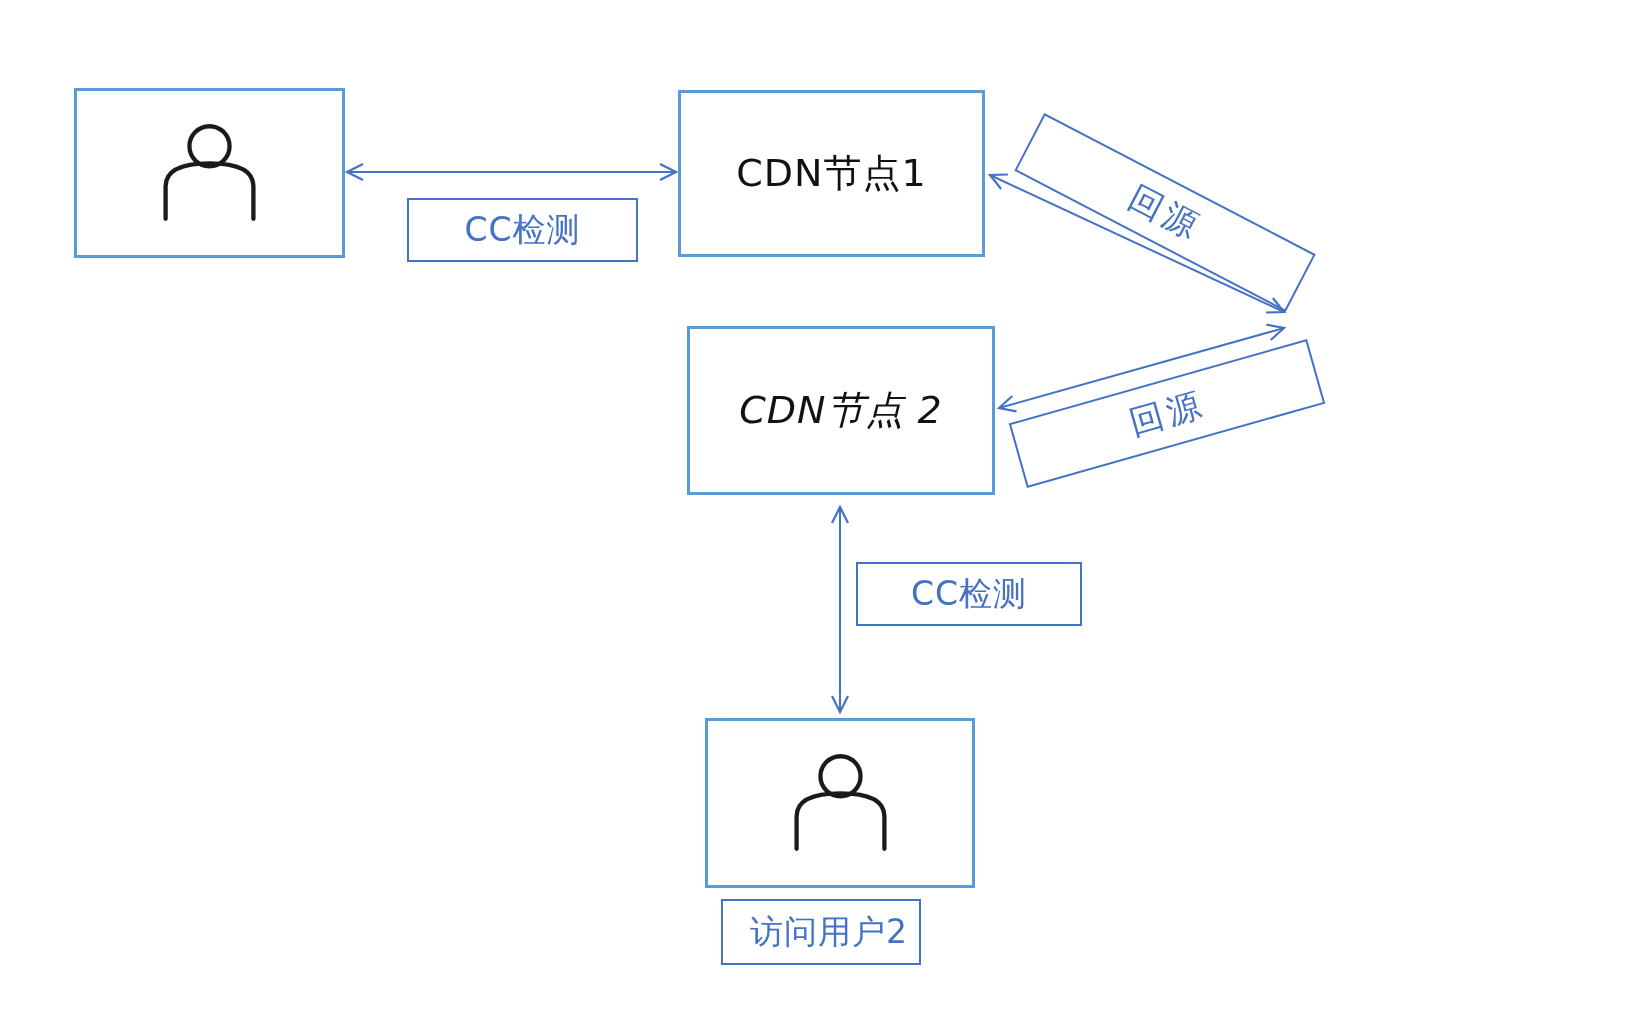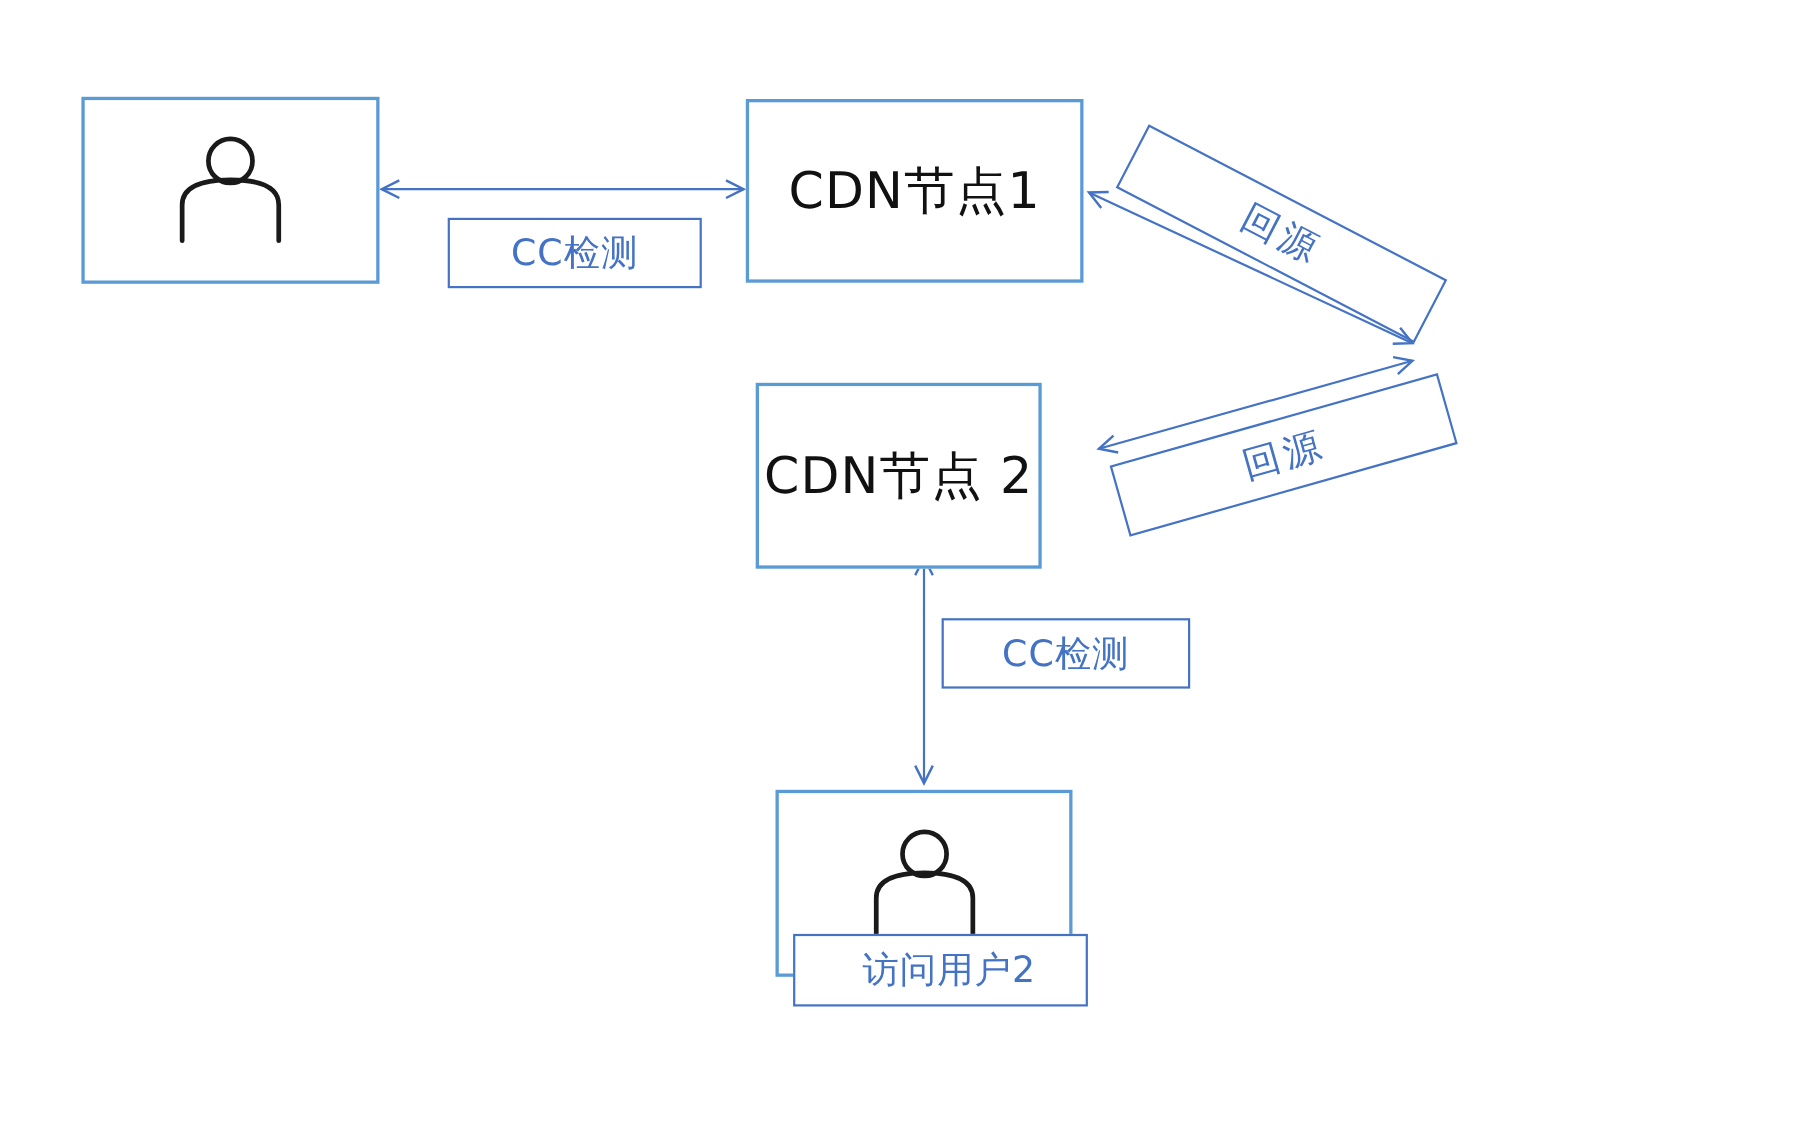--- a/index.html
+++ b/index.html
@@ -25,21 +25,21 @@
     position: absolute;
     box-sizing: border-box;
     background: #ffffff;
     border: 3px solid #5B9BD5;
     display: flex;
     align-items: center;
     justify-content: center;
     z-index: 2;
   }
   .node-text {
-    font-size: 46px;
+    font-size: 38px;
     color: #111111;
     letter-spacing: 1px;
     white-space: pre;
   }
   .tag {
     position: absolute;
     box-sizing: border-box;
     background: #ffffff;
     border: 2px solid #4472C4;
     display: flex;
@@ -103,36 +103,36 @@
 
   <div class="tag" style="left:407px; top:198px; width:231px; height:64px;">
     <span class="tag-text">CC检测</span>
   </div>
 
   <div class="node" style="left:678px; top:90px; width:307px; height:167px;">
     <span class="node-text">CDN节点1</span>
   </div>
 
 
-  <div class="node" style="left:687px; top:348px; width:260px; height:169px;">
+  <div class="node" style="left:687px; top:326px; width:308px; height:169px;font-style:italic;">
     <span class="node-text">CDN节点 2</span>
   </div>
 
   <div class="tag" style="left:856px; top:562px; width:226px; height:64px;">
     <span class="tag-text">CC检测</span>
   </div>
 
   <div class="node" style="left:705px; top:718px; width:270px; height:170px;">
     <svg class="person-svg" width="105" height="104" viewBox="0 0 110 104">
       <circle cx="55" cy="24" r="21" fill="none" stroke="#1a1a1a" stroke-width="4.5"></circle>
       <path d="M9,100 V66 Q9,42 55,42 Q101,42 101,66 V100" fill="none" stroke="#1a1a1a" stroke-width="4.5" stroke-linecap="round"></path>
     </svg>
   </div>
 
-  <div class="tag" style="left:721px; top:849px; width:268px; height:66px;padding-left:16px;">
+  <div class="tag" style="left:721px; top:899px; width:200px; height:66px;padding-left:16px;">
     <span class="tag-text">访问用户2</span>
   </div>
 
   <div class="banner" style="left:1012px; top:180px; width:306px; height:65px; transform:rotate(27.5deg);">
     <span class="banner-text">回源</span>
   </div>
 
   <div class="banner" style="left:1012px; top:380px; width:310px; height:67px; transform:rotate(-15.8deg);">
     <span class="banner-text">回源</span>
   </div>

